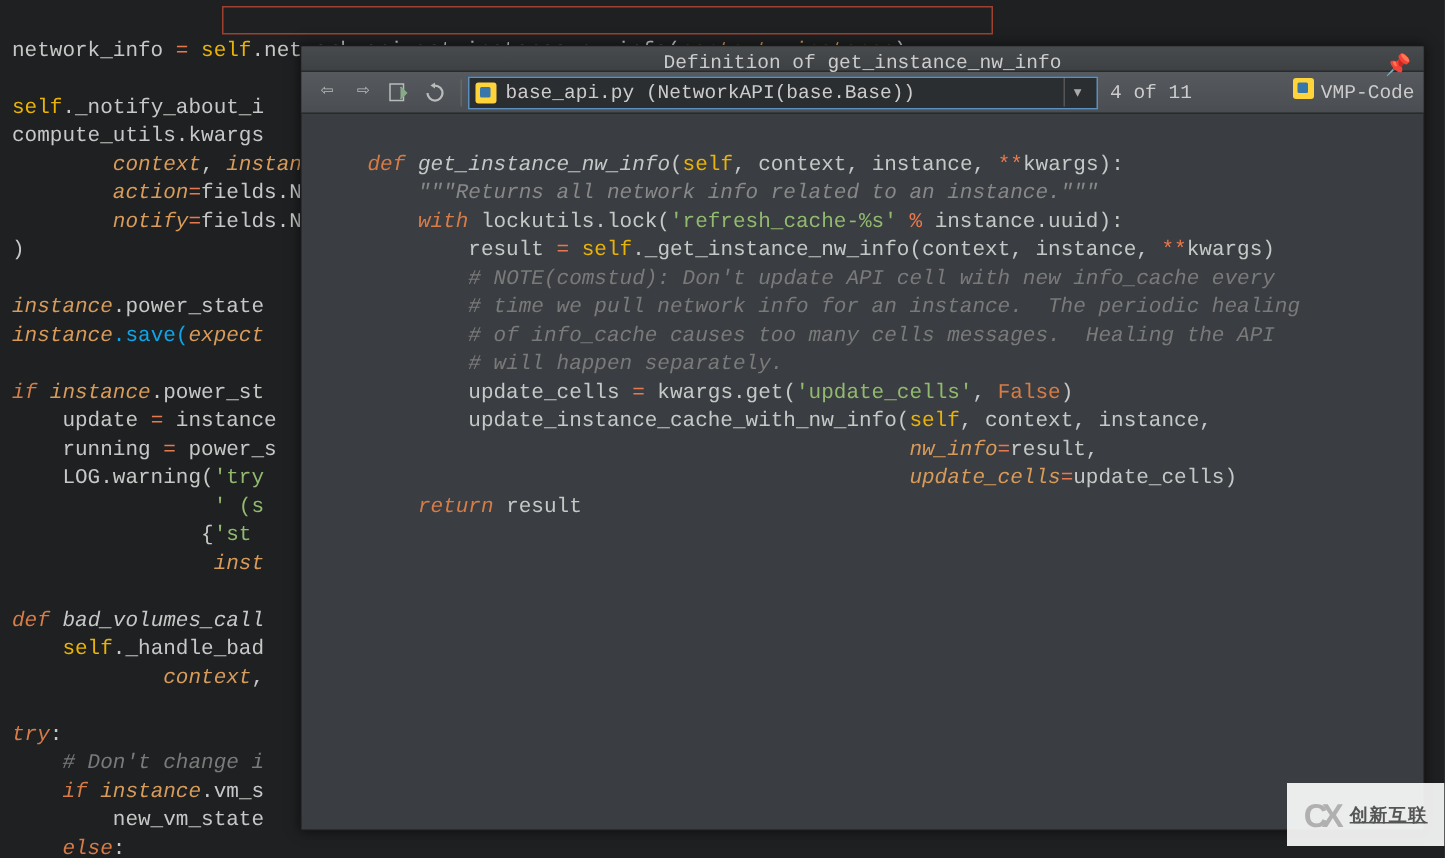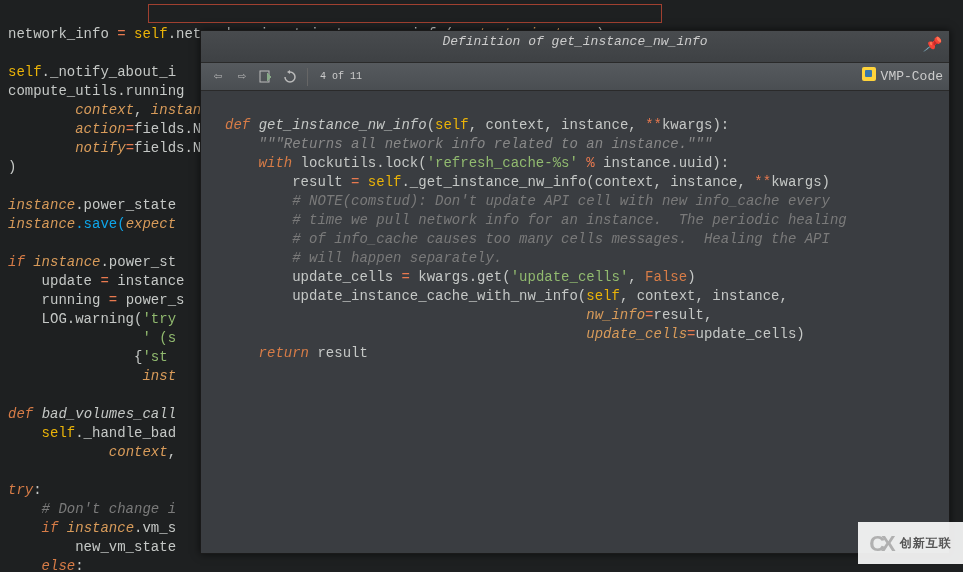--- a/index.html
+++ b/index.html
@@ -1,57 +1,57 @@
 <!DOCTYPE html>
 <html><head>
 <meta charset="utf-8">
 <style>
 * { margin: 0; padding: 0; box-sizing: border-box; }
 body { background: #1e2021; font-family: 'Consolas','Courier New',monospace; font-size: 14px; color: #c5c8c6; width: 963px; height: 572px; overflow: hidden; position: relative; line-height: 19px; }
 .bg-code { position: absolute; top: 0; left: 0; padding: 6px 8px; white-space: pre; }
 .highlight-box { position: absolute; top: 4px; left: 148px; width: 514px; height: 19px; border: 1px solid #a04030; }
 .popup { position: absolute; top: 30px; left: 200px; width: 750px; height: 524px; background: #3a3d41; border: 1px solid #1a1a1a; box-shadow: 0 0 8px rgba(0,0,0,.6); }
-.popup-title { background: linear-gradient(#484b4e,#3e4144); height: 32px; line-height: 22px; text-align: center; color: #ccc; font-size: 13px; border-bottom: 1px solid #2a2a2a; position: relative; font-style: italic; }
+.popup-title { background: linear-gradient(#484b4e,#3e4144); height: 17px; line-height: 22px; text-align: center; color: #ccc; font-size: 13px; border-bottom: 1px solid #2a2a2a; position: relative; }
 .pin { position: absolute; right: 8px; top: 3px; color: #aaa; font-size: 14px; }
 .toolbar { background: linear-gradient(#565a5e,#4a4e52); height: 28px; border-bottom: 1px solid #2a2a2a; display: flex; align-items: center; padding: 0 6px; }
 .tb-btn { width: 22px; height: 22px; display: flex; align-items: center; justify-content: center; color: #bbb; margin-right: 2px; font-size: 14px; cursor: pointer; }
 .tb-divider { width: 1px; height: 18px; background: #666; margin: 0 4px; }
 .file-dd { flex: 0 0 420px; height: 22px; background: #2b2e31; border: 1px solid #5a8fbf; display: flex; align-items: center; padding: 0 4px; color: #ccc; font-size: 13px; }
 .file-dd .py-icon { width: 14px; height: 14px; background: #ffd43b; border-radius: 2px; margin-right: 6px; display: inline-block; position: relative; }
 .file-dd .py-icon::after { content: ''; position: absolute; width: 7px; height: 7px; background: #3776ab; border-radius: 1px; top: 3px; left: 3px; }
 .dd-arrow { width: 18px; text-align: center; color: #aaa; border-left: 1px solid #555; margin-left: auto; }
-.counter { margin-left: 8px; color: #ccc; font-size: 10px; }
+.counter { margin-left: 8px; color: #ccc; font-size: 13px; }
 .proj { margin-left: auto; display: flex; align-items: flex-start; color: #ccc; font-size: 13px; }
 .proj .py-icon { width: 14px; height: 14px; background: #ffd43b; border-radius: 2px; margin-right: 5px; display: inline-block; position: relative; }
 .proj .py-icon::after { content: ''; position: absolute; width: 7px; height: 7px; background: #3776ab; border-radius: 1px; top: 3px; left: 3px; }
-.popup-code { padding: 6px 24px; white-space: pre; font-size: 14px; }
+.popup-code { padding: 6px 24px; white-space: pre; font-size: 14px; margin-left: 20px; }
 .c-kw { color: #d77c47; font-style: italic; }
 .c-self { color: #eab308; }
 .c-id { color: #c5c8c6; }
 .c-fn { color: #c5c8c6; font-style: italic; }
 .c-call { color: #0ea5e9; }
 .c-str { color: #91ba6f; }
 .c-doc { color: #888; font-style: italic; }
 .c-cmt { color: #7a7a7a; font-style: italic; }
 .c-op { color: #e8794f; }
 .c-param { color: #d89b5a; font-style: italic; }
 .c-const { color: #d77c47; }
 .watermark { position: absolute; right: 0; bottom: 8px; width: 105px; height: 42px; background: rgba(255,255,255,.9); display: flex; align-items: center; justify-content: center; font-family: sans-serif; font-weight: bold; }
 .watermark .logo-c { color: #b0b0b0; font-size: 22px; margin-right: 2px; }
 .watermark .logo-x { color: #b0b0b0; font-size: 22px; margin-left: -6px; }
-.watermark .logo-txt { color: #555; font-size: 12px; margin-left: 4px; letter-spacing: 1px; }
+.watermark .logo-txt { color: #555; font-size: 12px; margin-left: 4px; letter-spacing: 1px; text-decoration: underline; }
 </style>
 </head>
 <body>
 
 <div class="bg-code">
 <span>network_info </span><span class="c-op">=</span><span> </span><span class="c-self">self</span><span>.network_api.get_instance_nw_info(</span><span class="c-param">context</span><span>, </span><span class="c-param">instance</span><span>)</span>
 
 <span class="c-self">self</span><span>._notify_about_i</span>
-<span>compute_utils.running</span>
+<span>compute_utils.kwargs</span>
 <span>        </span><span class="c-param">context</span><span>, </span><span class="c-param">instanc</span>
 <span>        </span><span class="c-param">action</span><span class="c-op">=</span><span>fields.No</span>
 <span>        </span><span class="c-param">notify</span><span class="c-op">=</span><span>fields.Not</span>
 <span>)</span>
 
 <span class="c-param">instance</span><span>.power_state</span>
 <span class="c-param">instance</span><span class="c-call">.save(</span><span class="c-param">expect</span>
 
 <span class="c-kw">if</span><span> </span><span class="c-param">instance</span><span>.power_st</span>
 <span>    update </span><span class="c-op">=</span><span> instance</span>
@@ -88,20 +88,25 @@
           <path d="M8 3 L12 7 L8 11" fill="#8a8" stroke="#8a8" stroke-width="1"></path>
         </svg>
     </div>
     <div class="tb-btn">
       <svg width="14" height="14" viewBox="0 0 14 14">
           <path d="M7 2 A5 5 0 1 1 2 7" fill="none" stroke="#bbb" stroke-width="1.5"></path>
           <path d="M7 0 L7 4 L4 2 Z" fill="#bbb"></path>
         </svg>
     </div>
     <div class="tb-divider"></div>
+    <div class="file-dd">
+      <span class="py-icon"></span>
+      <span>base_api.py (NetworkAPI(base.Base))</span>
+      <span class="dd-arrow">▾</span>
+    </div>
     <span class="counter">4 of 11</span>
     <div class="proj">
       <span class="py-icon"></span>
       <span>VMP-Code</span>
     </div>
   </div>
   <div class="popup-code">
 <span class="c-kw">def</span><span> </span><span class="c-fn">get_instance_nw_info</span><span>(</span><span class="c-self">self</span><span>, </span><span class="c-id">context</span><span>, </span><span class="c-id">instance</span><span>, </span><span class="c-op">**</span><span class="c-id">kwargs</span><span>):</span>
 <span>    </span><span class="c-doc">"""Returns all network info related to an instance."""</span>
 <span>    </span><span class="c-kw">with</span><span> lockutils.lock(</span><span class="c-str">'refresh_cache-%s'</span><span> </span><span class="c-op">%</span><span> instance.uuid):</span>

